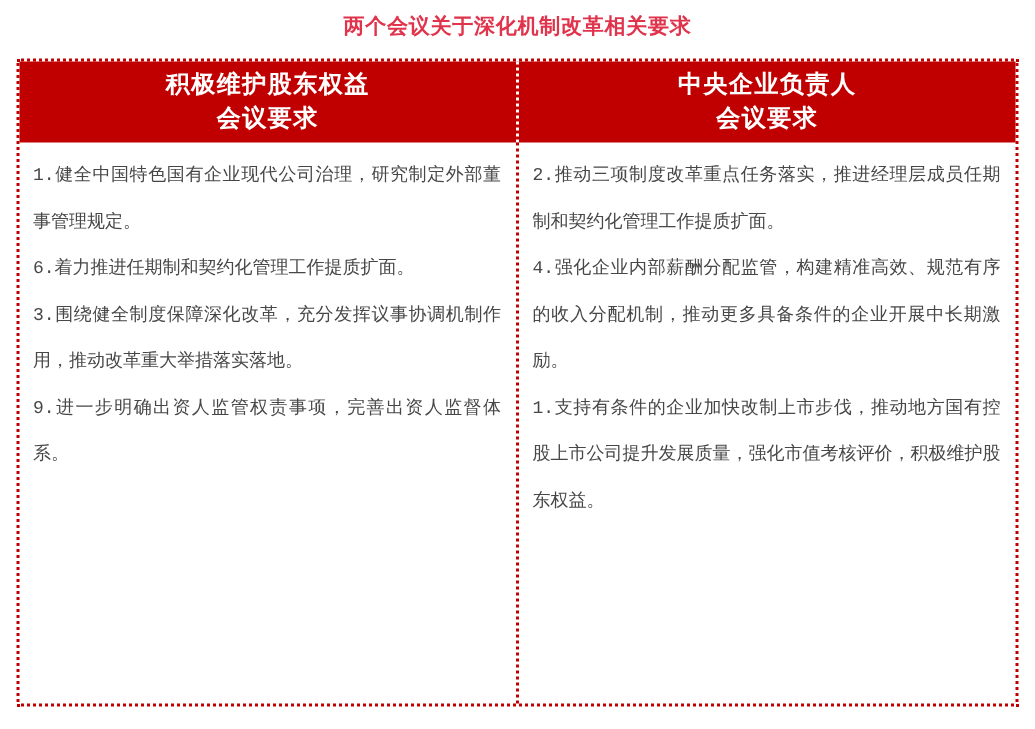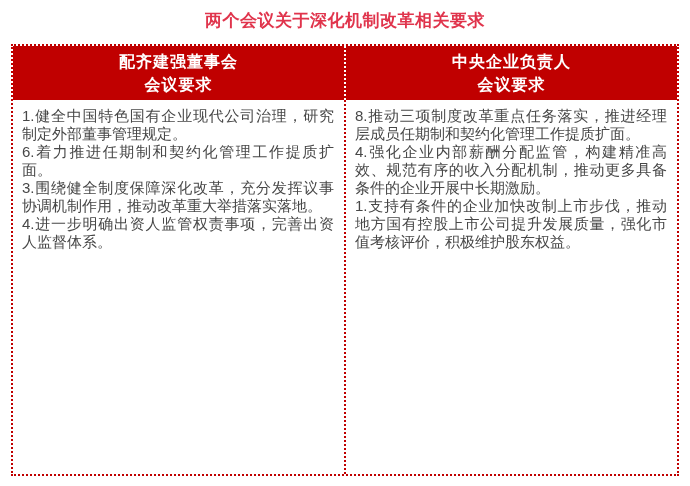--- a/index.html
+++ b/index.html
@@ -13,21 +13,21 @@
     overflow: hidden;
     font-family: "Liberation Sans", sans-serif;
   }
   .page {
     width: 690px;
     height: 486px;
   }
   .title {
     padding-top: 9px;
     text-align: center;
-    font-size: 17px;
+    font-size: 14px;
     font-weight: bold;
     letter-spacing: 0.5px;
     color: var(--title-red, #e0344c);
   }
   .table {
     margin: 12px 11px 0 11px;
     border: 2px dotted var(--border-red, #c00000);
     box-sizing: border-box;
   }
   .header-row {
@@ -49,57 +49,58 @@
     border-right: 2px dotted #ffffff;
   }
   .body-row {
     display: flex;
     min-height: 374px;
   }
   .body-cell {
     flex: 1;
     box-sizing: border-box;
     padding: 7px 10px 15px 9px;
-    font-size: 15px;
-    line-height: 18px;
+    font-size: 12px;
+    line-height: 31px;
     color: var(--body-text, #474747);
     text-align: justify;
+    font-family: Liberation Mono, monospace;
   }
   .body-cell.left {
     border-right: 2px dotted var(--border-red, #c00000);
   }
   .body-cell p {
     margin: 0;
   }
 </style>
 </head>
 <body>
 
 <div class="page">
   <div class="title">两个会议关于深化机制改革相关要求</div>
 
   <div class="table">
     <div class="header-row">
       <div class="header-cell left">
-        <div>配齐建强董事会</div>
+        <div>积极维护股东权益</div>
         <div>会议要求</div>
       </div>
       <div class="header-cell">
         <div>中央企业负责人</div>
         <div>会议要求</div>
       </div>
     </div>
 
     <div class="body-row">
       <div class="body-cell left">
         <p>1.健全中国特色国有企业现代公司治理，研究制定外部董事管理规定。</p>
         <p>6.着力推进任期制和契约化管理工作提质扩面。</p>
         <p>3.围绕健全制度保障深化改革，充分发挥议事协调机制作用，推动改革重大举措落实落地。</p>
-        <p>4.进一步明确出资人监管权责事项，完善出资人监督体系。</p>
+        <p>9.进一步明确出资人监管权责事项，完善出资人监督体系。</p>
       </div>
       <div class="body-cell">
-        <p>8.推动三项制度改革重点任务落实，推进经理层成员任期制和契约化管理工作提质扩面。</p>
+        <p>2.推动三项制度改革重点任务落实，推进经理层成员任期制和契约化管理工作提质扩面。</p>
         <p>4.强化企业内部薪酬分配监管，构建精准高效、规范有序的收入分配机制，推动更多具备条件的企业开展中长期激励。</p>
         <p>1.支持有条件的企业加快改制上市步伐，推动地方国有控股上市公司提升发展质量，强化市值考核评价，积极维护股东权益。</p>
       </div>
     </div>
   </div>
 </div>
 
 </body></html>

